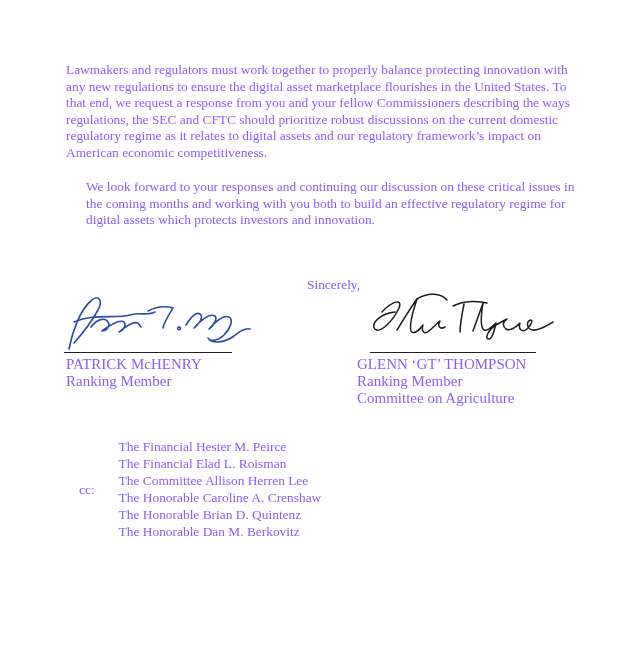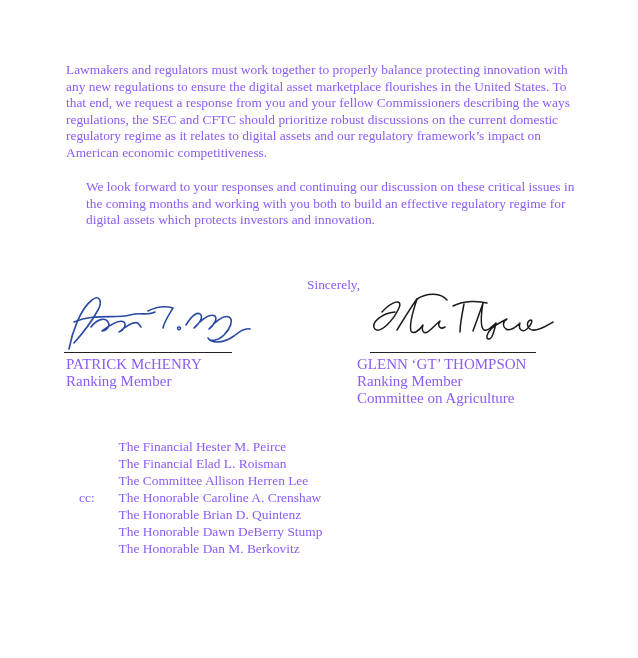--- a/index.html
+++ b/index.html
@@ -120,18 +120,17 @@
   </div>
 
   <div id="cc-block">
     <div id="cc-label">cc:</div>
     <ul id="cc-list">
       <li>The Financial Hester M. Peirce</li>
       <li>The Financial Elad L. Roisman</li>
       <li>The Committee Allison Herren Lee</li>
       <li>The Honorable Caroline A. Crenshaw</li>
       <li>The Honorable Brian D. Quintenz</li>
-      <li>The Honorable Dawn DeBerry Stump</li>
       <li>The Honorable Dan M. Berkovitz</li>
     </ul>
   </div>
 
 </div>
 
 </body></html>

